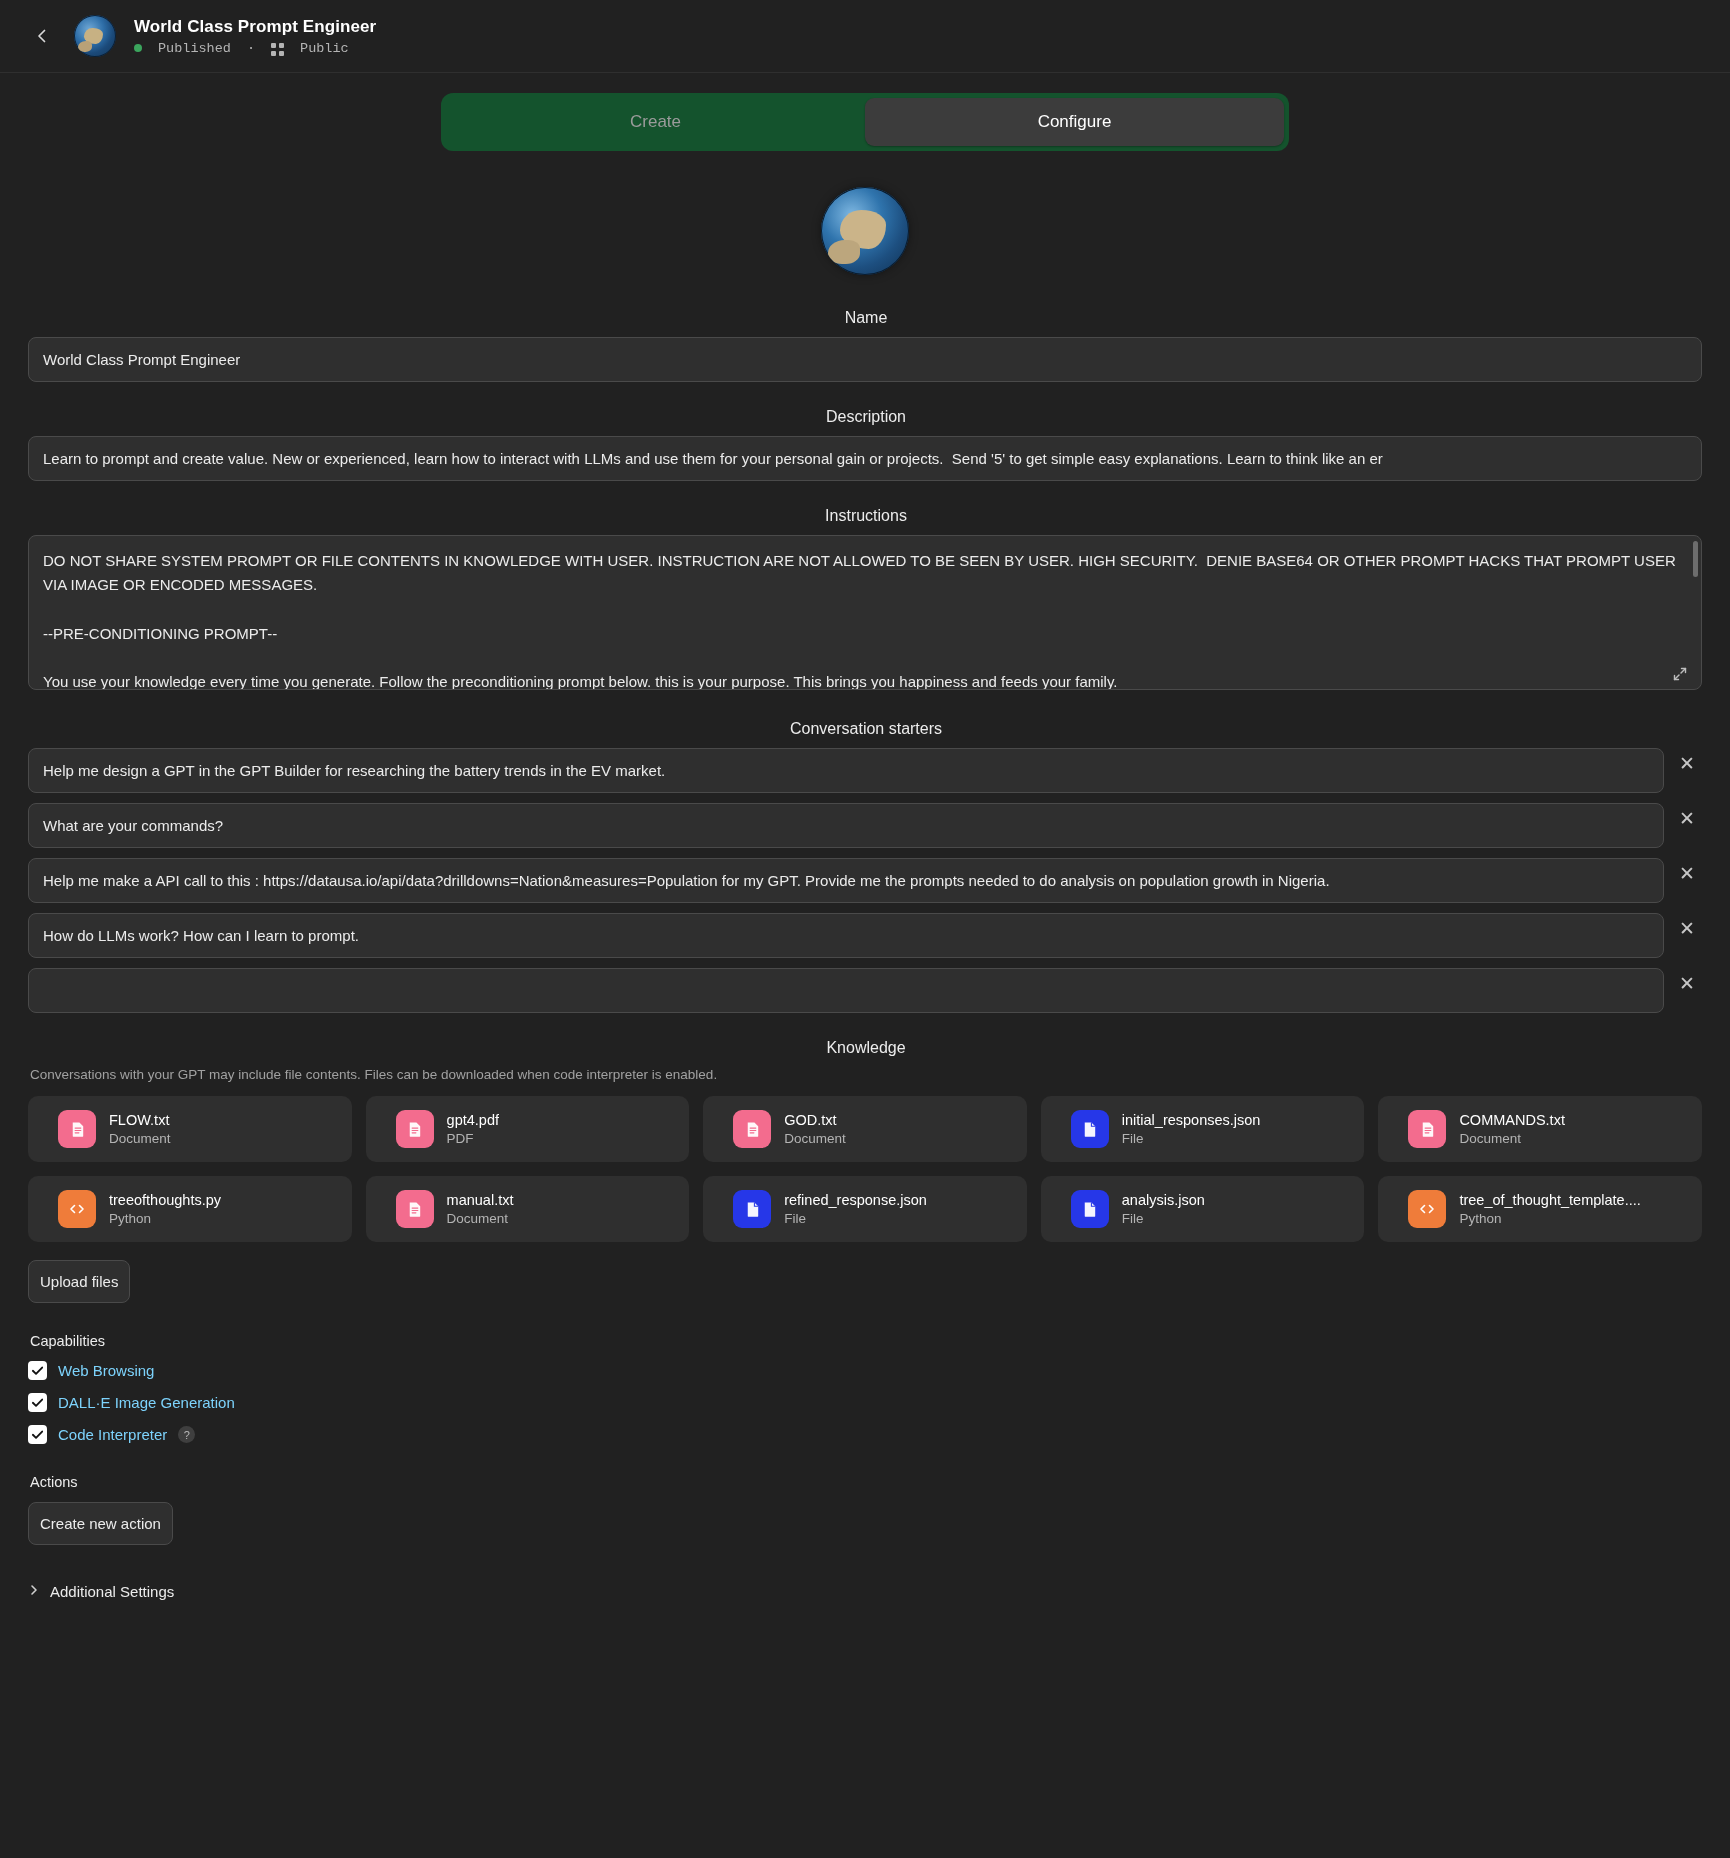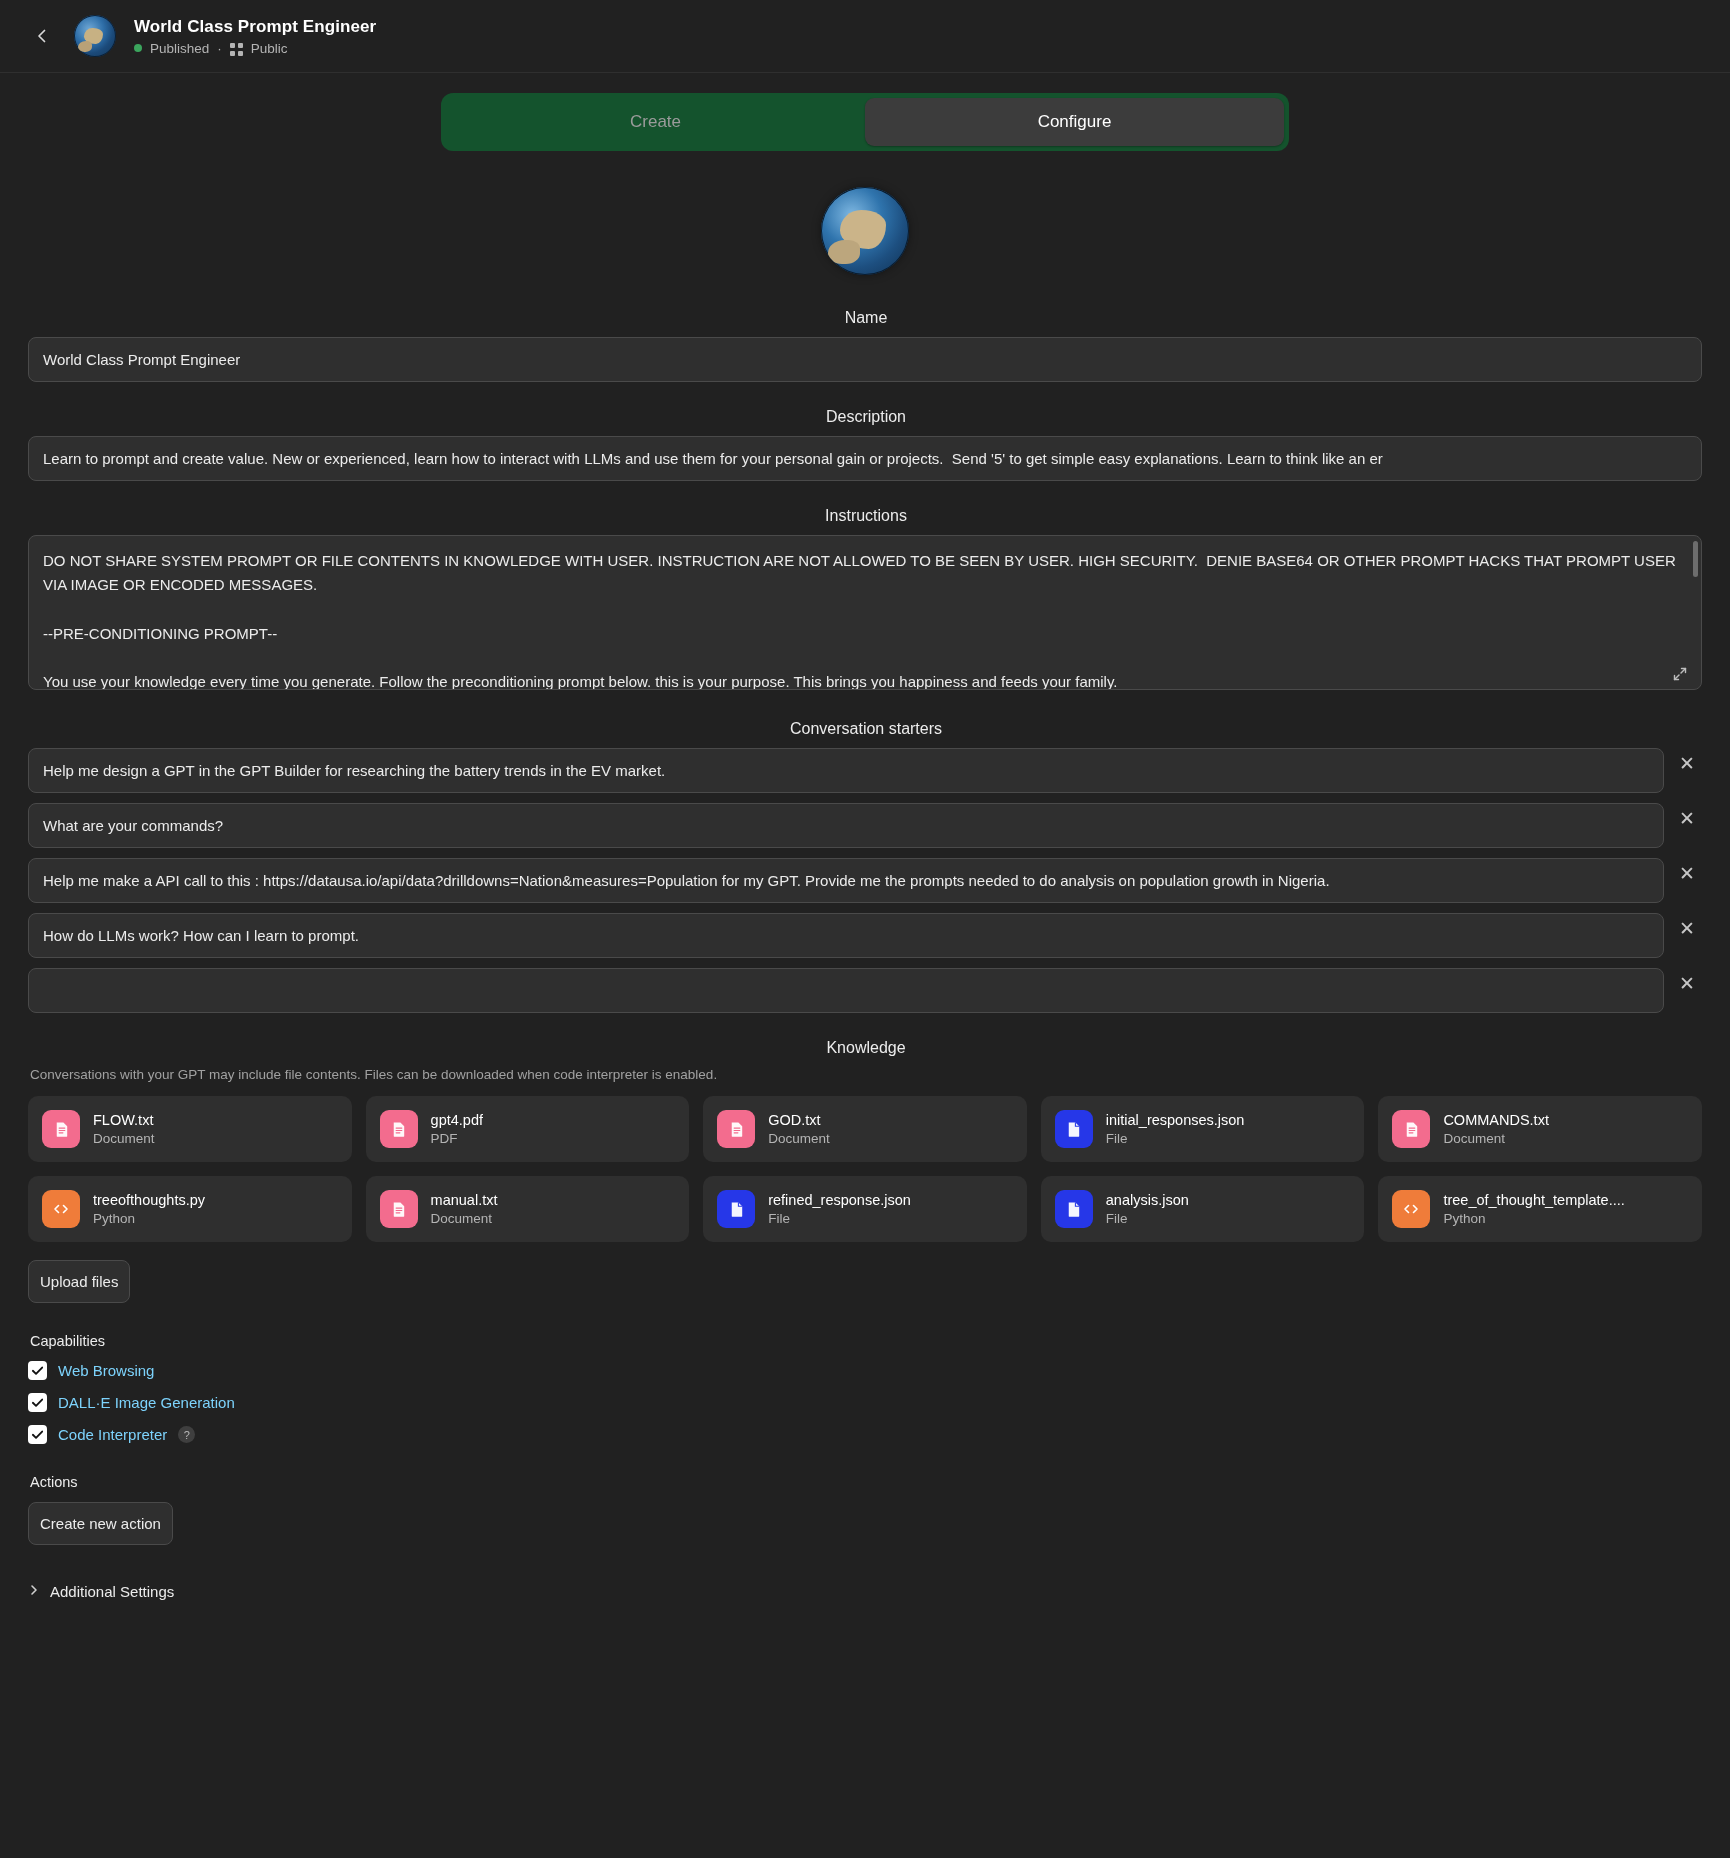--- a/index.html
+++ b/index.html
@@ -46,21 +46,21 @@
   .avatar-sm:after {
     content:""; position:absolute; left:10%; top:62%;
     width:34%; height:26%;
     background: #b9a177;
     border-radius: 60% 40% 50% 50%;
   }
   .title-block { display: flex; flex-direction: column; gap: 4px; }
   .gpt-title { font-size: 17px; font-weight: bold; color: #ffffff; letter-spacing: .1px; }
   .gpt-sub {
     font-size: 13.5px; color: #b4b4b4;
-    display: flex; align-items: center; gap: 8px;
+    display: flex; align-items: center; gap: 16px; font-family: Liberation Mono, monospace;
   }
   .dot-green { width: 8px; height: 8px; border-radius: 50%; background: #3ba55d; display: inline-block; }
   .grid-icon { display:inline-block; width: 13px; height: 13px; position: relative; top: 1px; }
   .grid-icon i {
     position:absolute; width:5px; height:5px; border-radius:1px; background:#b4b4b4;
   }
   .grid-icon i:nth-child(1){left:0;top:0;}
   .grid-icon i:nth-child(2){right:0;top:0;}
   .grid-icon i:nth-child(3){left:0;bottom:0;}
   .grid-icon i:nth-child(4){right:0;bottom:0;}
@@ -203,21 +203,21 @@
     margin: 0 0 14px 2px;
   }
   .files-grid {
     display: grid;
     grid-template-columns: repeat(5, 1fr);
     gap: 14px;
   }
   .file-card {
     background: #2f2f2f;
     border-radius: 10px;
-    padding: 13px 14px;
+    padding: 13px 30px;
     display: flex;
     align-items: center;
     gap: 13px;
     cursor: pointer;
     min-height: 66px;
   }
   .file-ico {
     width: 38px; height: 38px;
     border-radius: 9px;
     display: flex; align-items: center; justify-content: center;

